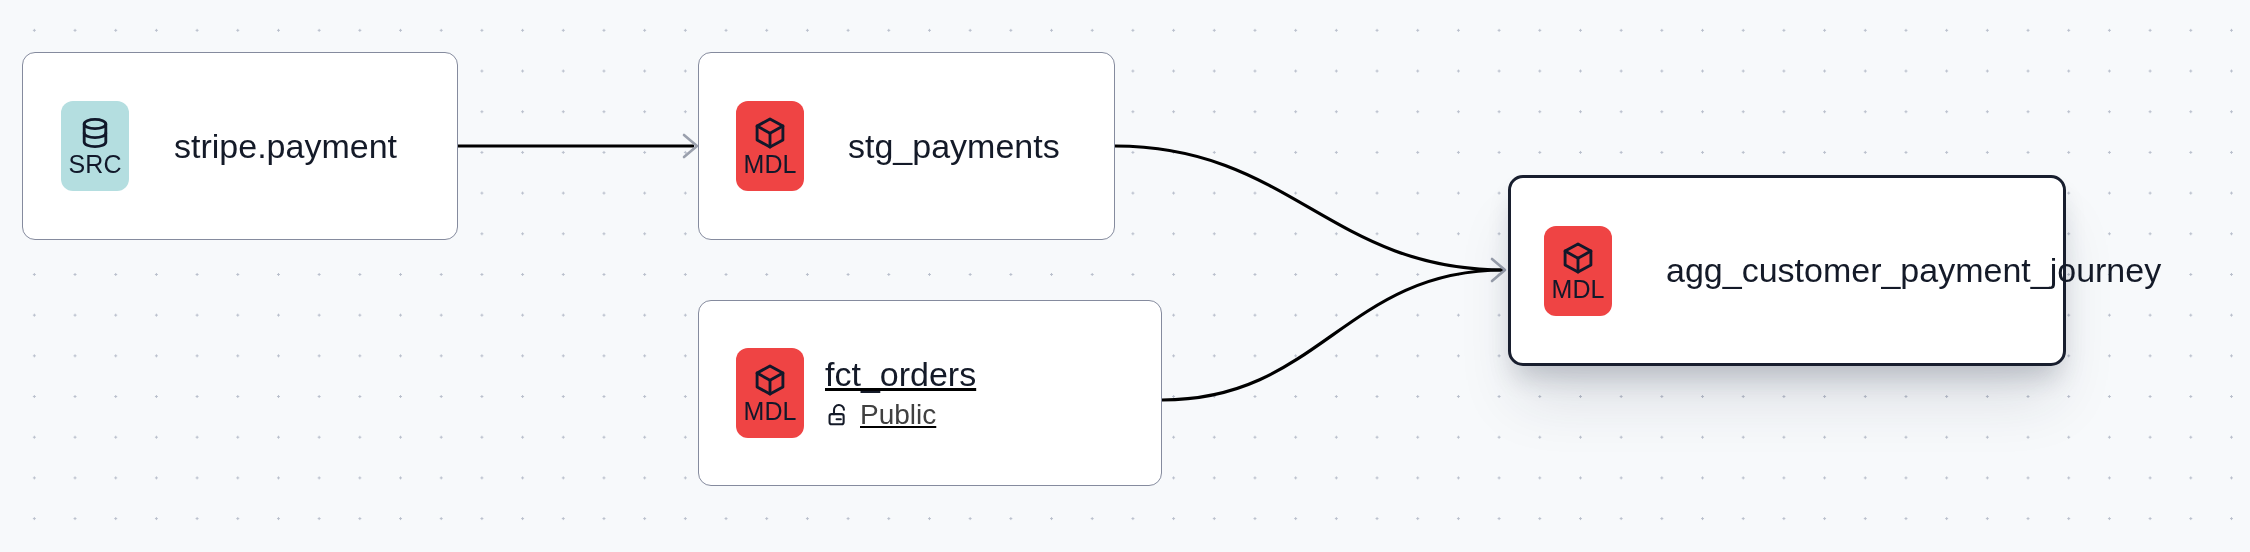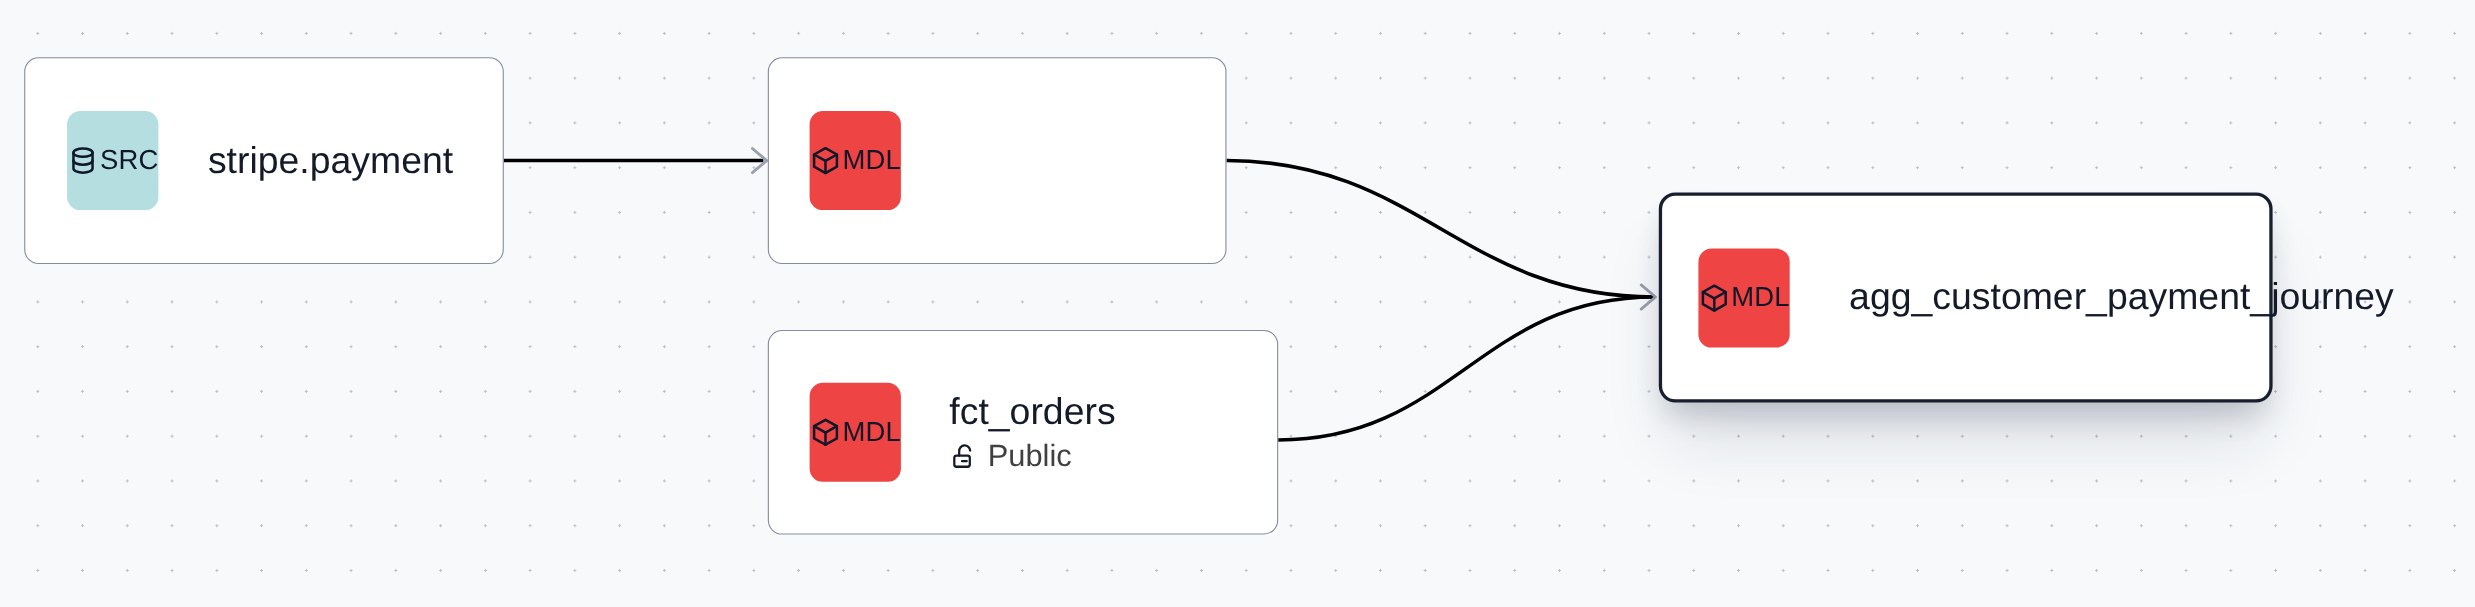--- a/index.html
+++ b/index.html
@@ -68,25 +68,25 @@
     border: 3.6px solid #181e2e;
     border-radius: 15px;
     box-shadow: 0 16px 26px -6px rgba(30,38,58,0.20),
                 0 42px 60px -10px rgba(30,38,58,0.13);
     z-index: 5;
   }
 
   
   .node-badge {
     flex: none;
-    width: 83px;
+    width: 68px;
     height: 90px;
     border-radius: 12px;
     display: flex;
-    flex-direction: row;
+    flex-direction: column;
     align-items: center;
     justify-content: center;
     gap: 1px;
   }
 
   .badge-src { background: #b4dee0; }
   .badge-mdl { background: #ef4444; }
 
   .badge-glyph {
     width: 36px;
@@ -141,21 +141,21 @@
   .meta-icon svg { display: block; width: 100%; height: 100%; }
 
   
   #node-stripe-payment { left: 22px;   top: 52px;  width: 436px; height: 188px; padding-left: 38px; }
   #node-stripe-payment .node-text { margin-left: 45px; }
 
   #node-stg-payments  { left: 698px;  top: 52px;  width: 417px; height: 188px; padding-left: 37px; }
   #node-stg-payments .node-text { margin-left: 44px; }
 
   #node-fct-orders    { left: 698px;  top: 300px; width: 464px; height: 186px; padding-left: 37px; }
-  #node-fct-orders .node-text { margin-left: 44px; }
+  #node-fct-orders .node-text { margin-left: 21px; text-decoration: underline; }
 
   #node-agg-customer-payment-journey { left: 1508px; top: 175px; width: 558px; height: 191px; padding-left: 33px; }
   #node-agg-customer-payment-journey .node-text { margin-left: 54px; }
 </style>
 </head>
 <body>
 
 <div id="lineage-canvas">
 
   <svg id="edges-layer" viewBox="0 0 2250 552" width="2250" height="552" xmlns="http://www.w3.org/2000/svg">
@@ -197,20 +197,23 @@
   <div class="node" id="node-stg-payments">
     <div class="node-badge badge-mdl">
       <span class="badge-glyph">
         <svg viewBox="0 0 24 24" fill="none" stroke="currentColor" stroke-width="1.9" stroke-linecap="round" stroke-linejoin="round">
           <path d="M12 2.6 L20.6 7.4 V16.6 L12 21.4 L3.4 16.6 V7.4 Z"></path>
           <path d="M3.4 7.4 L12 12.2 L20.6 7.4"></path>
           <path d="M12 12.2 V21.4"></path>
         </svg>
       </span>
       <span class="badge-label">MDL</span>
+    </div>
+    <div class="node-text">
+      <div class="node-title">stg_payments</div>
     </div>
   </div>
 
   <div class="node" id="node-fct-orders">
     <div class="node-badge badge-mdl">
       <span class="badge-glyph">
         <svg viewBox="0 0 24 24" fill="none" stroke="currentColor" stroke-width="1.9" stroke-linecap="round" stroke-linejoin="round">
           <path d="M12 2.6 L20.6 7.4 V16.6 L12 21.4 L3.4 16.6 V7.4 Z"></path>
           <path d="M3.4 7.4 L12 12.2 L20.6 7.4"></path>
           <path d="M12 12.2 V21.4"></path>

